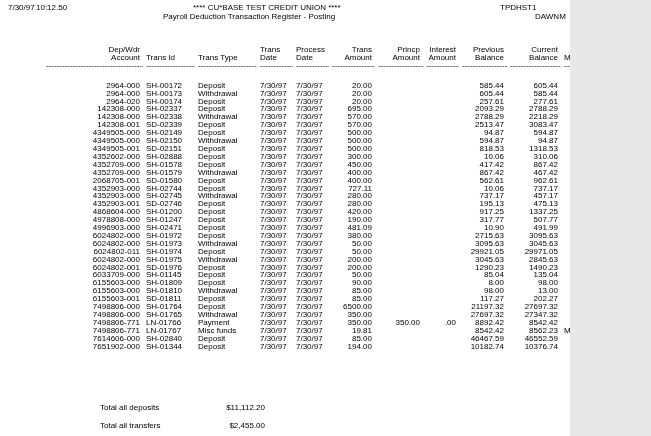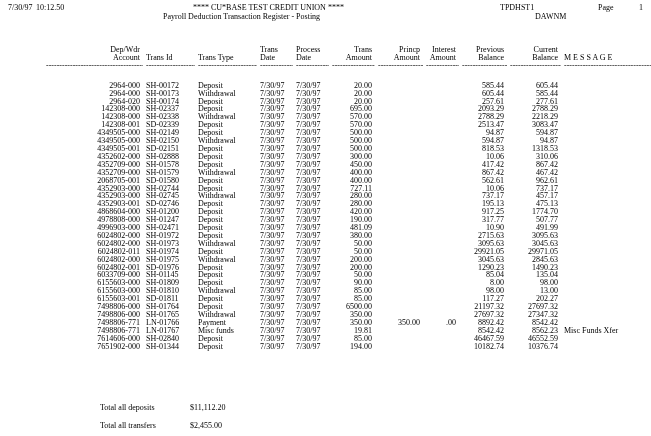--- a/index.html
+++ b/index.html
@@ -1,36 +1,36 @@
 <!DOCTYPE html>
 <html><head>
 <meta charset="utf-8">
 <style>
   html,body { margin:0; padding:0; background:#e8e8e8; }
   .page {
-    position:relative; width:651px; height:436px; background:#ffffff;
-    font-family:Liberation Serif, serif;
+    position:relative; width:570px; height:436px; background:#ffffff;
+    font-family:Liberation Sans, sans-serif;
     font-size:8px; color:#000; overflow:hidden;
   }
   .abs { position:absolute; white-space:nowrap; }
   table.report {
     position:absolute; top:46px; left:6px; width:645px;
     border-collapse:collapse; table-layout:fixed;margin-left:37px;
   }
   table.report th, table.report td {
     font-family:inherit; font-size:8px; font-weight:normal;
     line-height:7.9px; padding:0 3px; overflow:hidden;
     white-space:nowrap; text-align:left;
   }
   table.report .r { text-align:right; }
   tr.dash-row td { letter-spacing:0; }
   tbody tr:first-child td { padding-top:12px; }
   .totals-line { position:absolute; white-space:nowrap; }
   .totals-label { position:absolute; left:100px; }
-  .totals-value { position:absolute; left:190px; width:75px; text-align:left; }
+  .totals-value { position:absolute; left:190px; width:75px; text-align:right; }
 </style>
 </head>
 <body>
 
 <div class="page">
 
   <span class="abs" style="left:8px;top:3px">7/30/97</span>
   <span class="abs" style="left:36px;top:3px">10:12.50</span>
   <span class="abs" style="left:193px;top:3px">**** CU*BASE TEST CREDIT UNION ****</span>
   <span class="abs" style="left:500px;top:3px">TPDHST1</span>
@@ -308,21 +308,21 @@
         <tr>
           <td class="r">4868604-000</td>
           <td class="">SH-01200</td>
           <td class="">Deposit</td>
           <td class="">7/30/97</td>
           <td class="">7/30/97</td>
           <td class="r">420.00</td>
           <td class="r"></td>
           <td class="r"></td>
           <td class="r">917.25</td>
-          <td class="r">1774.70</td>
+          <td class="r">1337.25</td>
           <td class=""></td>
         </tr>
         <tr>
           <td class="r">4978808-000</td>
           <td class="">SH-01247</td>
           <td class="">Deposit</td>
           <td class="">7/30/97</td>
           <td class="">7/30/97</td>
           <td class="r">190.00</td>
           <td class="r"></td>

